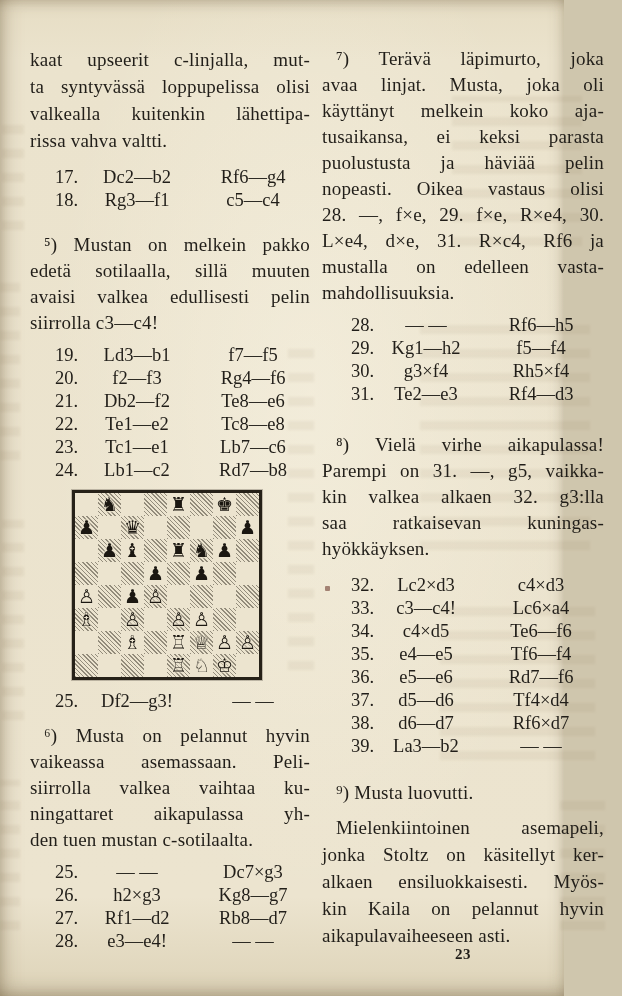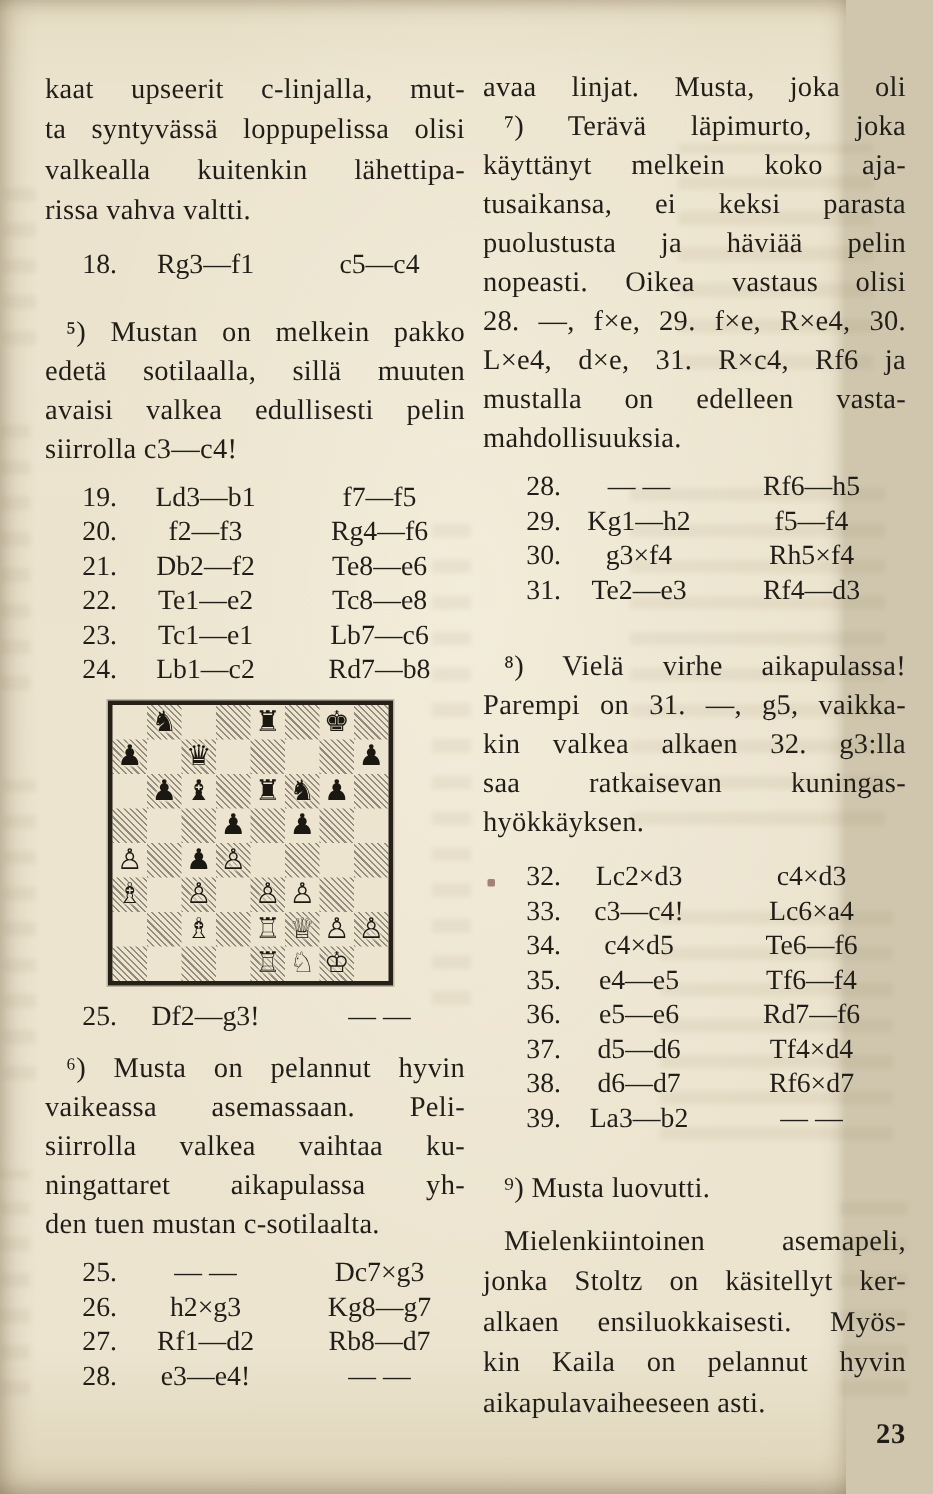--- a/index.html
+++ b/index.html
@@ -66,21 +66,21 @@
   .p{
     font-family:"DejaVu Sans",sans-serif;
     font-size:19px;line-height:23px;color:#1b1711;
   }
   .sq.dark .p{
     text-shadow:0 0 2px #ece4cf,0 0 2px #ece4cf,0 0 3px #ece4cf,0 0 3px #ece4cf;
   }
 
   .pagenum{
     position:absolute;left:0;top:900px;width:282px;
-    text-align:right;font-size:19px;font-weight:700;letter-spacing:.5px;
+    text-align:center;font-size:15px;font-weight:700;letter-spacing:.5px;
   }
 
   
   .smudge{
     position:absolute;filter:blur(1.6px);opacity:.55;pointer-events:none;
     background:repeating-linear-gradient(0deg,
       rgba(125,100,65,.14) 0 9px, rgba(125,100,65,0) 9px 24px);
   }
   .dot{
     position:absolute;width:5px;height:5px;background:rgba(100,45,35,.55);
@@ -105,20 +105,25 @@
 
   <div class="col left">
     <div class="para">
         <div class="pline">kaat upseerit c-linjalla, mut-</div>
         <div class="pline">ta syntyvässä loppupelissa olisi</div>
         <div class="pline">valkealla kuitenkin lähettipa-</div>
         <div class="pline plast">rissa vahva valtti.</div>
       </div>
     <div class="moves mt-a">
         <div class="mvrow">
+          <span class="mno">17.</span>
+          <span class="mw">Dc2—b2</span>
+          <span class="mb">Rf6—g4</span>
+        </div>
+        <div class="mvrow">
           <span class="mno">18.</span>
           <span class="mw">Rg3—f1</span>
           <span class="mb">c5—c4</span>
         </div>
       </div>
     <div class="para tight mt-b">
         <div class="pline pindent">⁵) Mustan on melkein pakko</div>
         <div class="pline">edetä sotilaalla, sillä muuten</div>
         <div class="pline">avaisi valkea edullisesti pelin</div>
         <div class="pline plast">siirrolla c3—c4!</div>
@@ -312,22 +317,22 @@
         <div class="mvrow">
           <span class="mno">28.</span>
           <span class="mw">e3—e4!</span>
           <span class="mb">— —</span>
         </div>
       </div>
   </div>
 
   <div class="col right">
     <div class="para tight">
+        <div class="pline pindent">⁷) Terävä läpimurto, joka</div>
         <div class="pline">avaa linjat. Musta, joka oli</div>
-        <div class="pline pindent">⁷) Terävä läpimurto, joka</div>
         <div class="pline">käyttänyt melkein koko aja-</div>
         <div class="pline">tusaikansa, ei keksi parasta</div>
         <div class="pline">puolustusta ja häviää pelin</div>
         <div class="pline">nopeasti. Oikea vastaus olisi</div>
         <div class="pline">28. —, f×e, 29. f×e, R×e4, 30.</div>
         <div class="pline">L×e4, d×e, 31. R×c4, Rf6 ja</div>
         <div class="pline">mustalla on edelleen vasta-</div>
         <div class="pline plast">mahdollisuuksia.</div>
       </div>
     <div class="moves mt-c">

